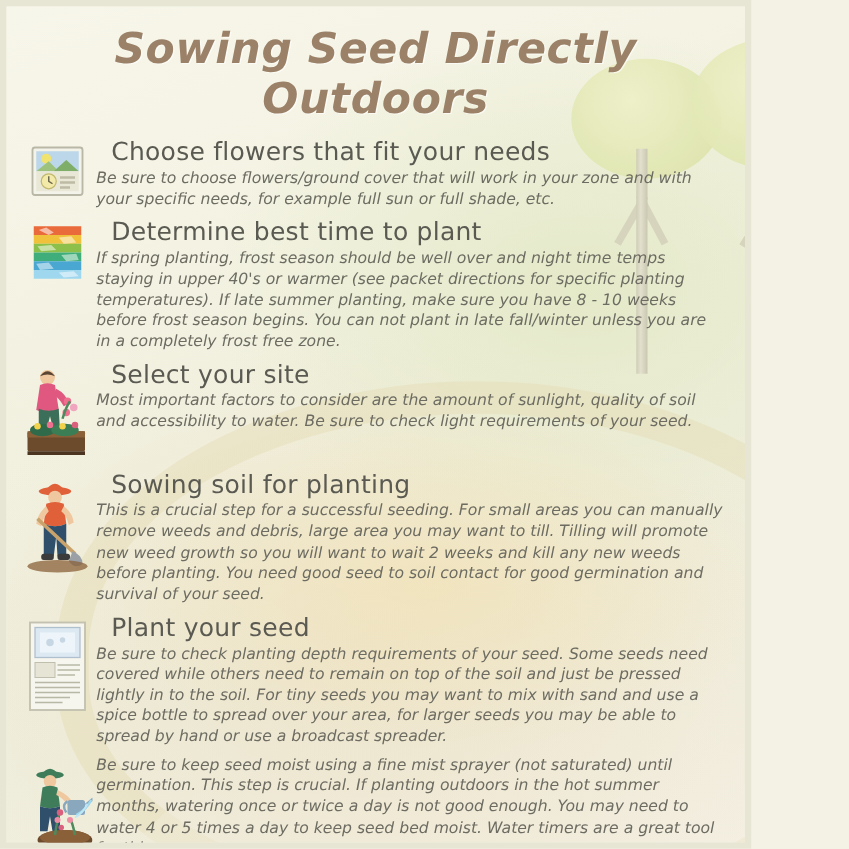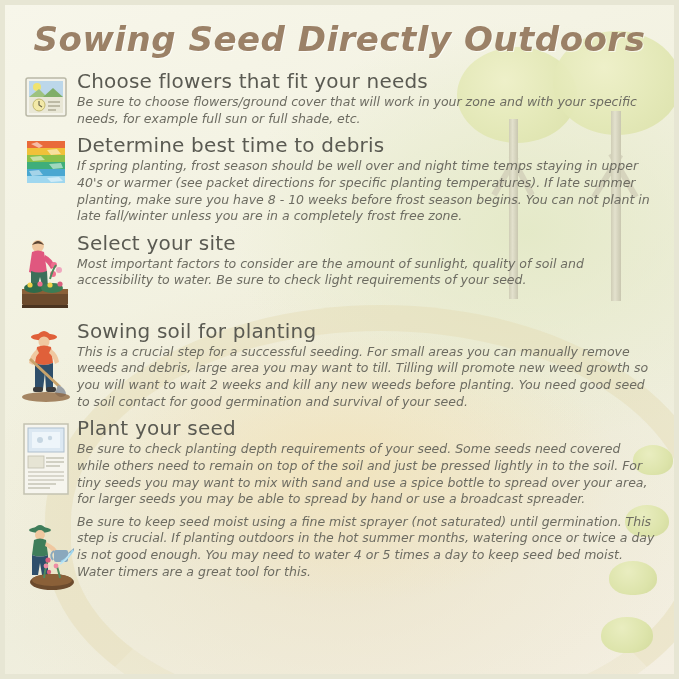--- a/index.html
+++ b/index.html
@@ -9,21 +9,21 @@
   body {
     width: 679px;
     height: 679px;
     font-family: "DejaVu Sans", sans-serif;
     background: #f3f2e4;
     overflow: hidden;
   }
 
   .poster {
     position: relative;
-    width: 679px;
+    width: 601px;
     height: 679px;
     box-sizing: border-box;
     border: 5px solid #e7e6d4;
     background:
       radial-gradient(ellipse 420px 300px at 78% 34%, rgba(226,232,196,0.85) 0%, rgba(226,232,196,0.0) 70%),
       radial-gradient(ellipse 520px 360px at 50% 78%, rgba(236,226,200,0.8) 0%, rgba(236,226,200,0.0) 72%),
       linear-gradient(160deg, #f7f6ea 0%, #f2f1e0 40%, #efeedd 70%, #f4efe2 100%);
     overflow: hidden;
   }
 
@@ -122,21 +122,21 @@
     width: 62px;
     display: flex;
     justify-content: center;
     padding-top: 6px;
   }
   .body {
     flex: 1 1 auto;
     min-width: 0;
   }
   .step h2 {
-    margin: 0 0 1px 0;
+    margin: 0 0 1px 12px;
     font-size: 20px;
     font-weight: normal;
     color: #5a5a52;
     font-family: "DejaVu Sans", sans-serif;
     letter-spacing: 0.2px;
   }
   .step p {
     margin: 0;
     font-size: 12.5px;
     line-height: 1.33;
@@ -214,21 +214,21 @@
           <rect x="4" y="37" width="38" height="7" fill="#9fd7ef"></rect>
           <path d="M8 5 L14 3 L20 7 L16 9 Z" fill="#fff" opacity="0.55"></path>
           <path d="M24 11 L34 10 L38 15 L28 16 Z" fill="#fff" opacity="0.5"></path>
           <path d="M7 18 L18 17 L22 21 L10 22 Z" fill="#fff" opacity="0.5"></path>
           <path d="M26 25 L38 24 L40 29 L30 30 Z" fill="#fff" opacity="0.5"></path>
           <path d="M6 32 L16 31 L20 36 L9 37 Z" fill="#fff" opacity="0.5"></path>
           <path d="M24 39 L36 38 L40 42 L28 43 Z" fill="#fff" opacity="0.5"></path>
         </svg>
       </div>
       <div class="body">
-        <h2>Determine best time to debris</h2>
+        <h2>Determine best time to plant</h2>
         <p>If spring planting, frost season should be well over and  night time temps staying in upper 40's or warmer (see packet directions for specific planting temperatures). If late summer planting, make sure you have 8 - 10 weeks before frost season begins. You can not plant in late fall/winter unless you are in a completely frost free zone.</p>
       </div>
     </div>
 
     <div class="step">
       <div class="icon-wrap">
         <svg class="ill" width="52" height="76" viewBox="0 0 52 76">
 
           <circle cx="18" cy="9" r="6" fill="#f0c8a0"></circle>
           <path d="M12 8 q6 -8 12 0 q-6 -3 -12 0 Z" fill="#5a4432"></path>

